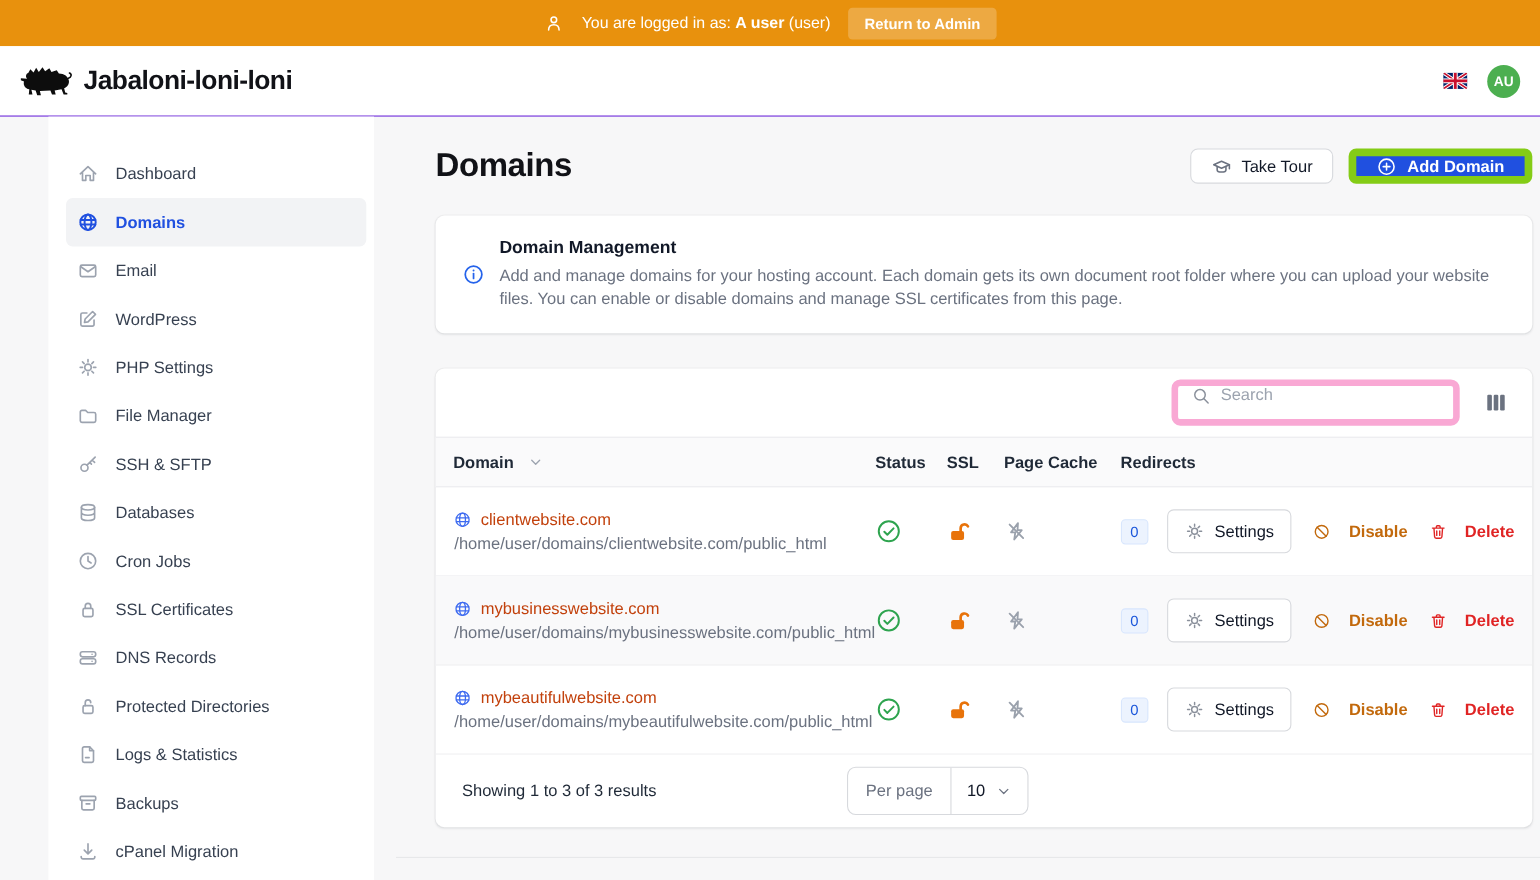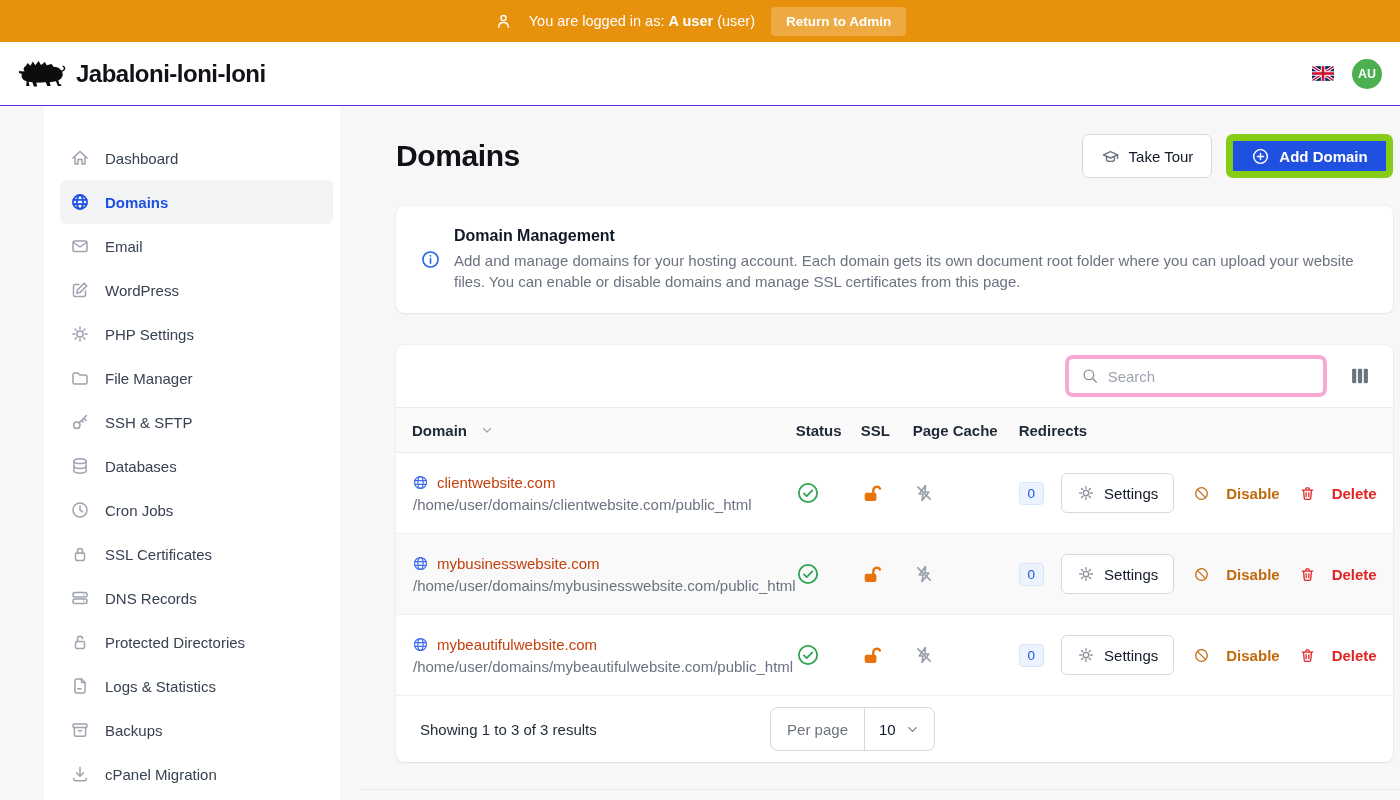--- a/index.html
+++ b/index.html
@@ -35,42 +35,42 @@
   .side-item .ic { width:20px; height:20px; color:#9ca3af; flex:none; }
   .side-item.active { background:#f2f3f5; color:#2050E0; font-weight:700; }
   .side-item.active .ic { color:#2050E0; stroke-width:1.8; }
 
   .main { flex:1; padding:28px 32px 0 56px; }
 
   
   .title-row { display:flex; align-items:center; }
   .page-title { font-size:30px; font-weight:800; color:#111217; letter-spacing:-.4px; }
   .title-actions { margin-left:auto; display:flex; gap:14px; }
-  .btn { display:flex; align-items:center; gap:9px; height:44px; padding:0 18px;
+  .btn { display:flex; align-items:center; gap:9px; height:32px; padding:0 18px;
     border-radius:7px; font-family:inherit; font-size:15px; cursor:pointer; }
   .btn-secondary { background:#fff; border:1px solid #d7d9dd; color:#111827; font-weight:500; }
   .btn-secondary .ic { width:19px; height:19px; color:#6b7280; }
   .btn-primary { background:#2050E0; border:7px solid #84cc16; color:#fff; font-weight:600; }
   .btn-primary .ic { width:19px; height:19px; }
 
   
   .info-card { margin-top:28px; background:#fff; border-radius:8px;
     box-shadow:0 1px 2px rgba(16,24,40,.07), 0 0 0 1px rgba(16,24,40,.03);
     padding:21px 24px; display:flex; align-items:center; gap:13px; }
   .info-card .ic { width:21px; height:21px; color:#2563eb; flex:none; }
   .info-title { font-size:16px; font-weight:700; color:#111827; margin-bottom:6px; }
   .info-desc { font-size:15px; color:#6b7280; line-height:1.38; max-width:920px; }
 
   
   .table-card { margin-top:32px; background:#fff; border-radius:8px;
     box-shadow:0 1px 2px rgba(16,24,40,.07), 0 0 0 1px rgba(16,24,40,.03); overflow:hidden; }
   .table-toolbar { height:62px; display:flex; align-items:center; justify-content:flex-end;
     gap:18px; padding:0 18px; }
-  .search-box { width:262px; height:42px; border:4px solid #f9a8d4; border-radius:8px;
-    display:flex; align-items:center; padding:0 12px; gap:9px; background:#fff; }
+  .search-box { width:262px; height:42px; border:6px solid #f9a8d4; border-radius:8px;
+    display:flex; align-items:flex-start; padding:0 12px; gap:9px; background:#fff; }
   .search-box .ic { width:18px; height:18px; color:#8a909b; flex:none; }
   .search-box input { border:none; outline:none; flex:1; font-family:inherit;
     font-size:15px; color:#111827; background:transparent; }
   .search-box input::placeholder { color:#9ca3af; }
   .cols-btn { background:none; border:none; cursor:pointer; padding:4px; display:flex; }
 
   .tgrid { display:grid; grid-template-columns:1fr 65px 52px 106px 88px 270px;
     align-items:center; padding:0 16px; }
   .thead { height:46px; background:#fafafb; border-top:1px solid #ececee;
     border-bottom:1px solid #ececee; font-size:15px; font-weight:700; color:#1f2937; }

